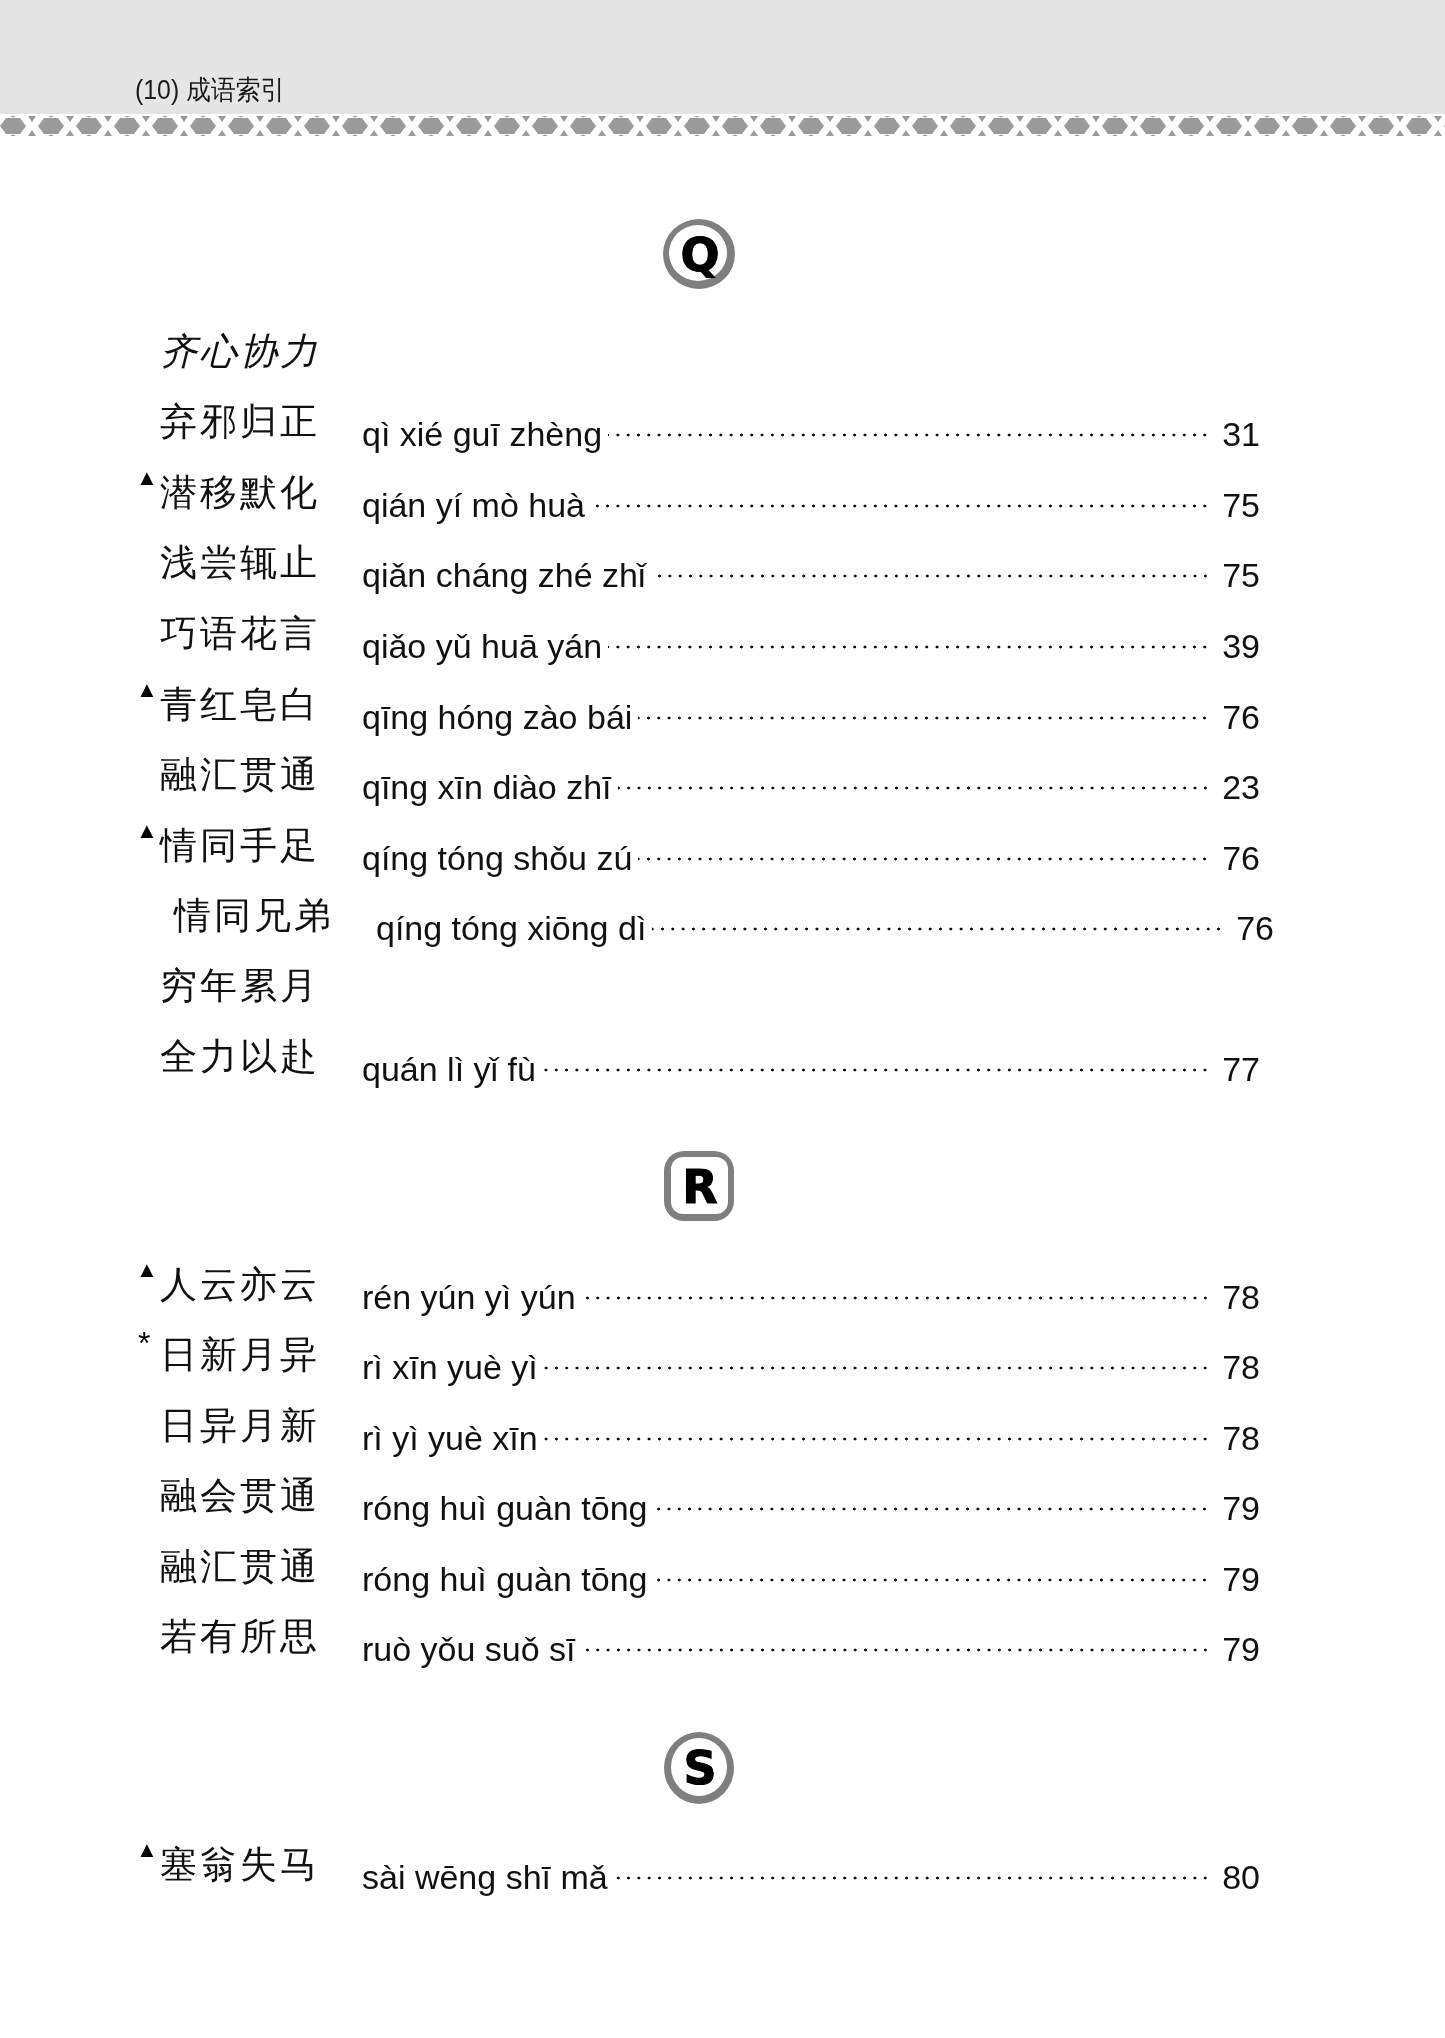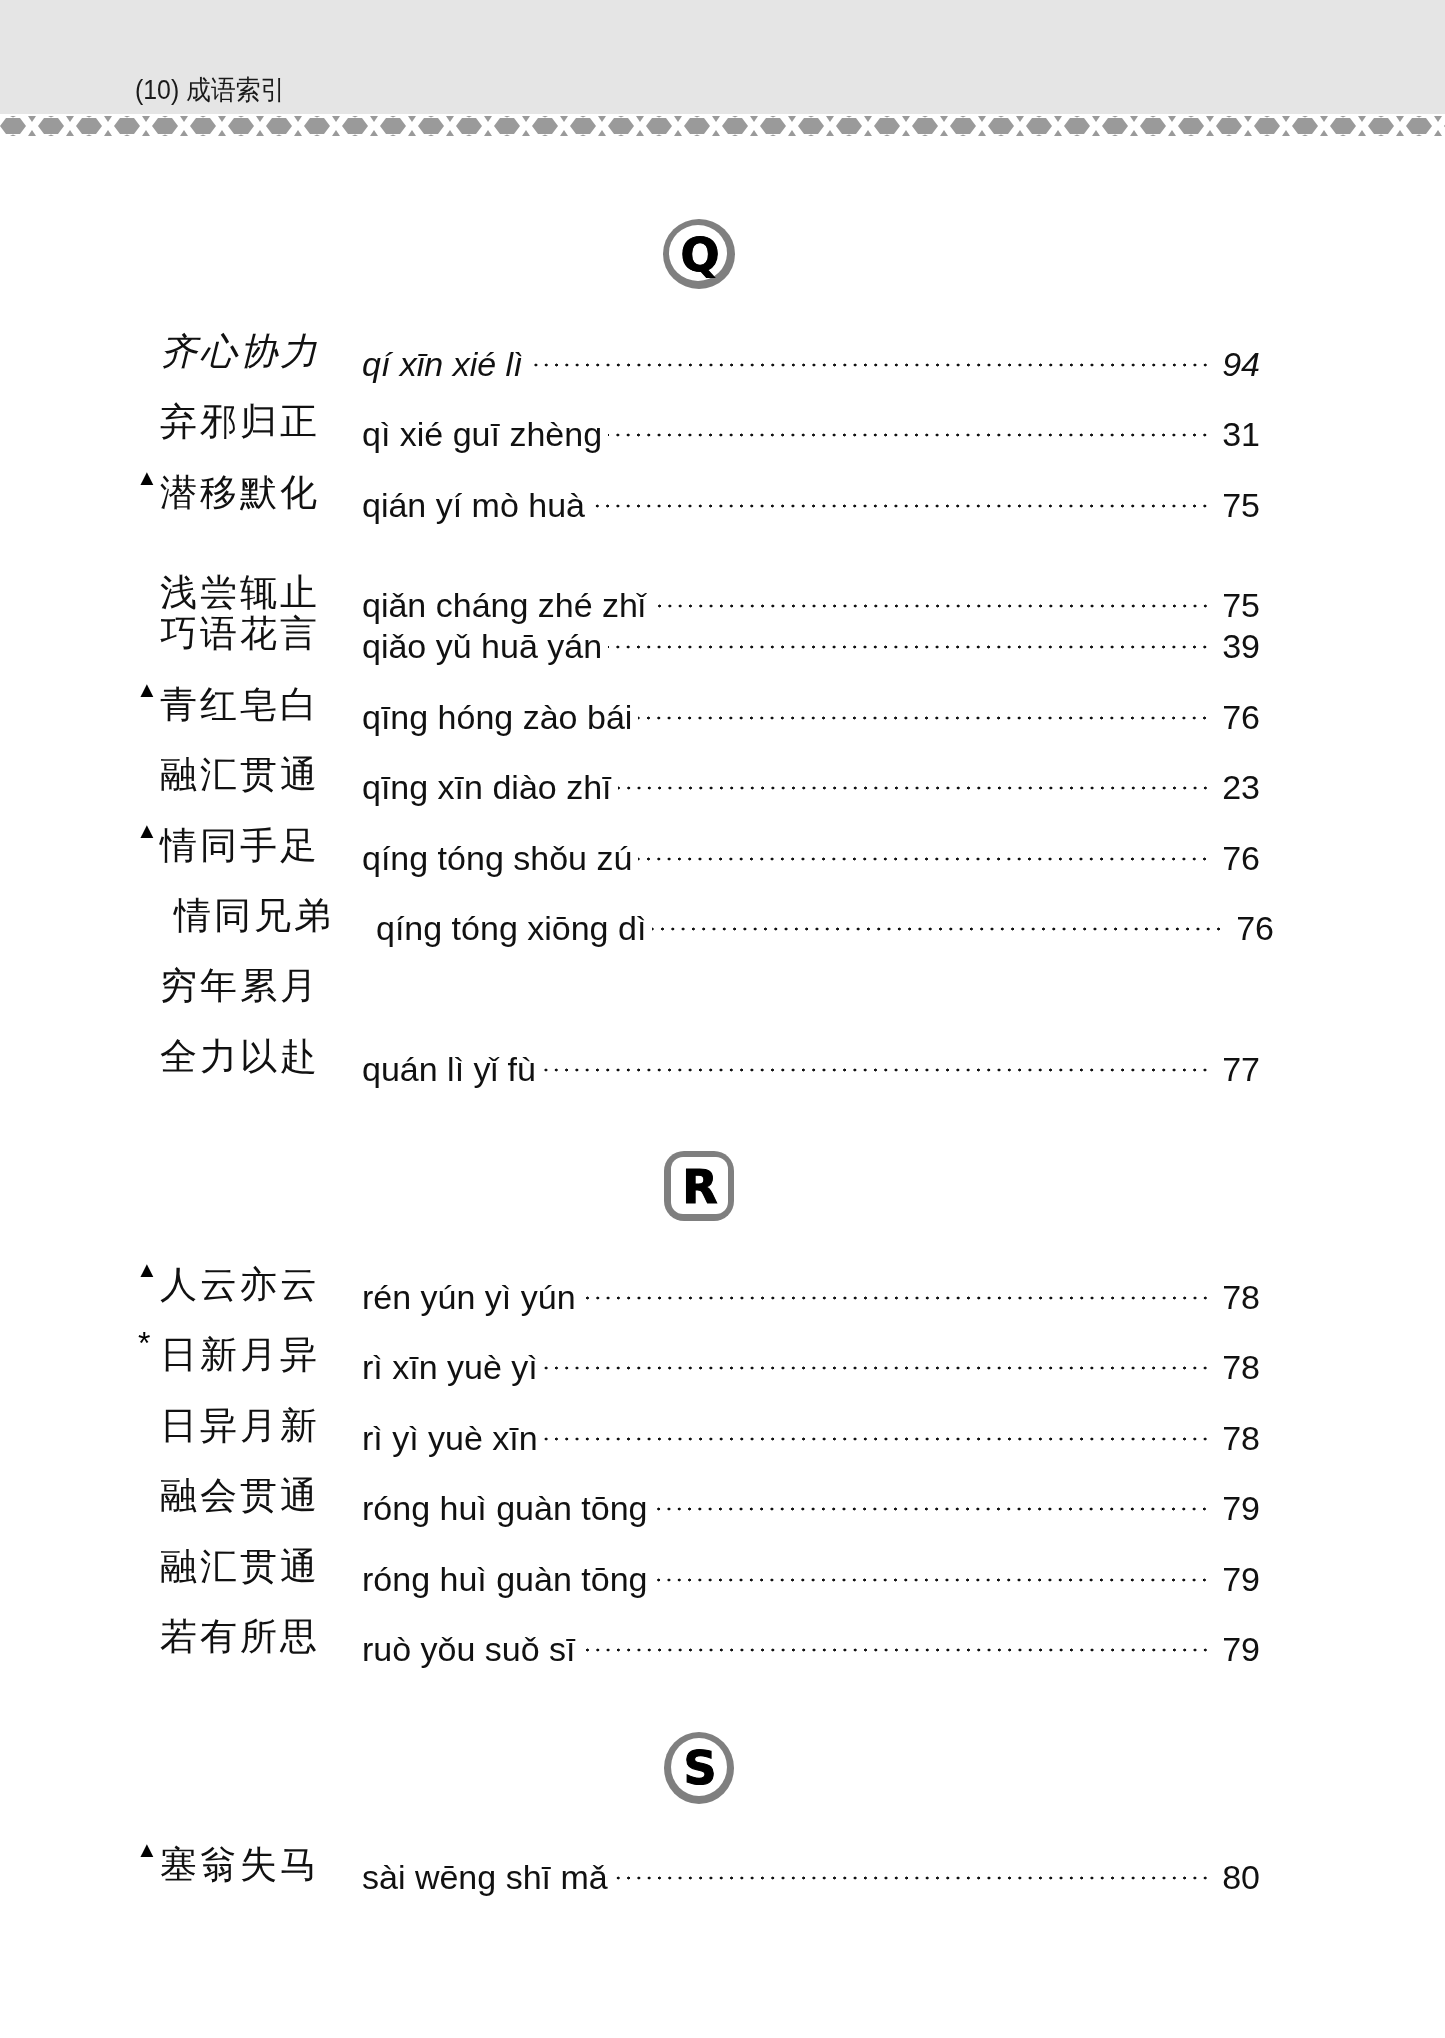--- a/index.html
+++ b/index.html
@@ -99,45 +99,40 @@
     <ellipse cx="38" cy="38" rx="36" ry="35" fill="#7f7f7f"></ellipse>
     <ellipse cx="37" cy="37" rx="29" ry="28" fill="#ffffff"></ellipse>
   </svg>
   <span class="badge-letter">Q</span>
 </div>
 
 <div>
   <div class="entry" style="top:328px;font-style:italic;">
     <span class="marker"></span>
     <span class="idiom">齐心协力</span>
-    <div class="leader-row">
-      <span class="pinyin">qí xīn xié lì</span>
-      <span class="dots"></span>
-      <span class="page-num">94</span>
-    </div>
   </div>
   <div class="entry" style="top:398px;text-decoration:underline;">
     <span class="marker"></span>
     <span class="idiom">弃邪归正</span>
     <div class="leader-row">
       <span class="pinyin">qì xié guī zhèng</span>
       <span class="dots"></span>
       <span class="page-num">31</span>
     </div>
   </div>
   <div class="entry" style="top:469px;">
     <span class="marker">▲</span>
     <span class="idiom">潜移默化</span>
     <div class="leader-row">
       <span class="pinyin">qián yí mò huà</span>
       <span class="dots"></span>
       <span class="page-num">75</span>
     </div>
   </div>
-  <div class="entry" style="top:569px;">
+  <div class="entry" style="top:539px;">
     <span class="marker"></span>
     <span class="idiom">浅尝辄止</span>
     <div class="leader-row">
       <span class="pinyin">qiǎn cháng zhé zhǐ</span>
       <span class="dots"></span>
       <span class="page-num">75</span>
     </div>
   </div>
   <div class="entry" style="top:610px;">
     <span class="marker"></span>

